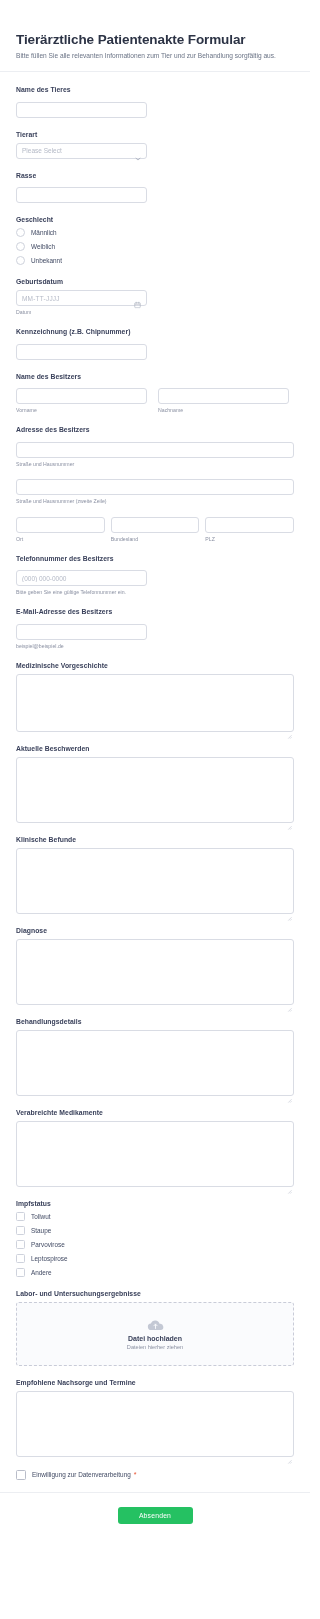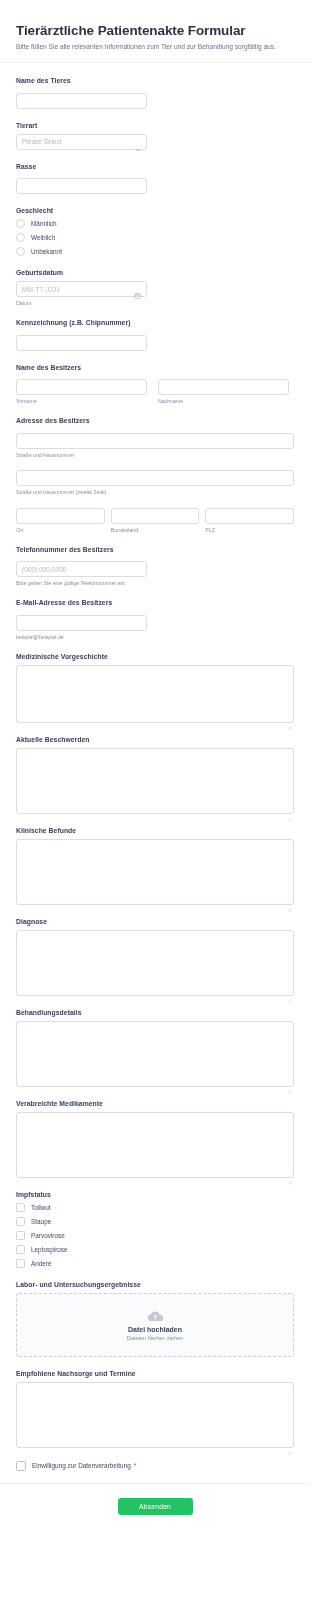--- a/index.html
+++ b/index.html
@@ -15,21 +15,21 @@
     overflow: hidden;
   }
   .page {
     width: 310px;
     box-sizing: border-box;
     background: #ffffff;
   }
 
   
   .form-header {
-    padding: 23px 16px 10px 16px;
+    padding: 32px 16px 10px 16px;
     border-bottom: 1px solid #eceef2;
   }
   .form-title {
     font-size: 13.5px;
     font-weight: bold;
     color: #2c3345;
     margin: 0 0 4px 0;
     letter-spacing: -0.1px;
   }
   .form-subtitle {

